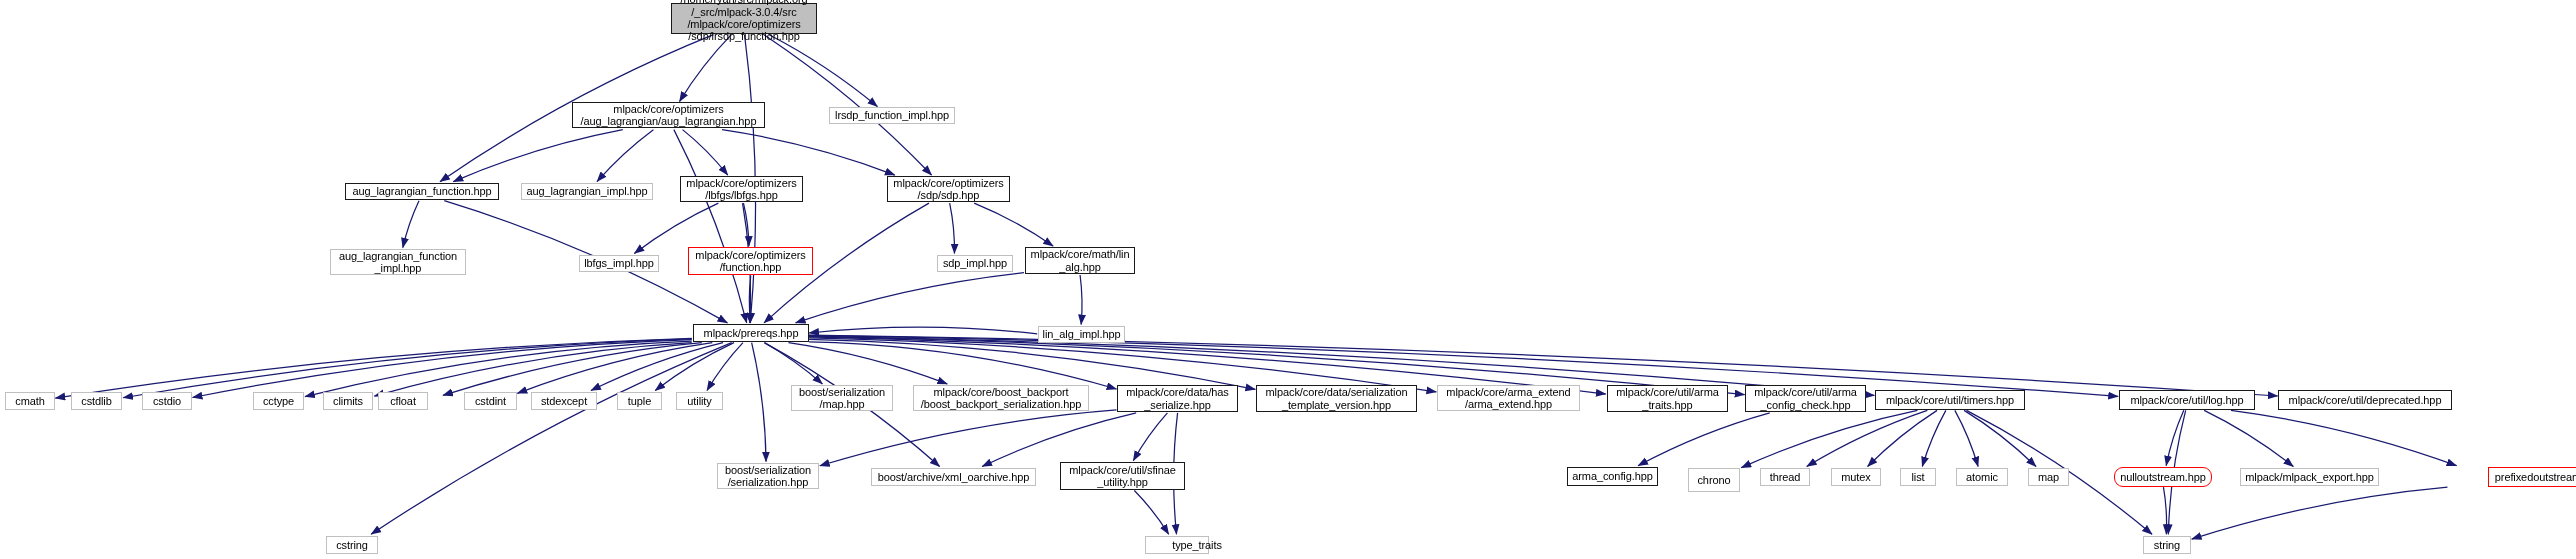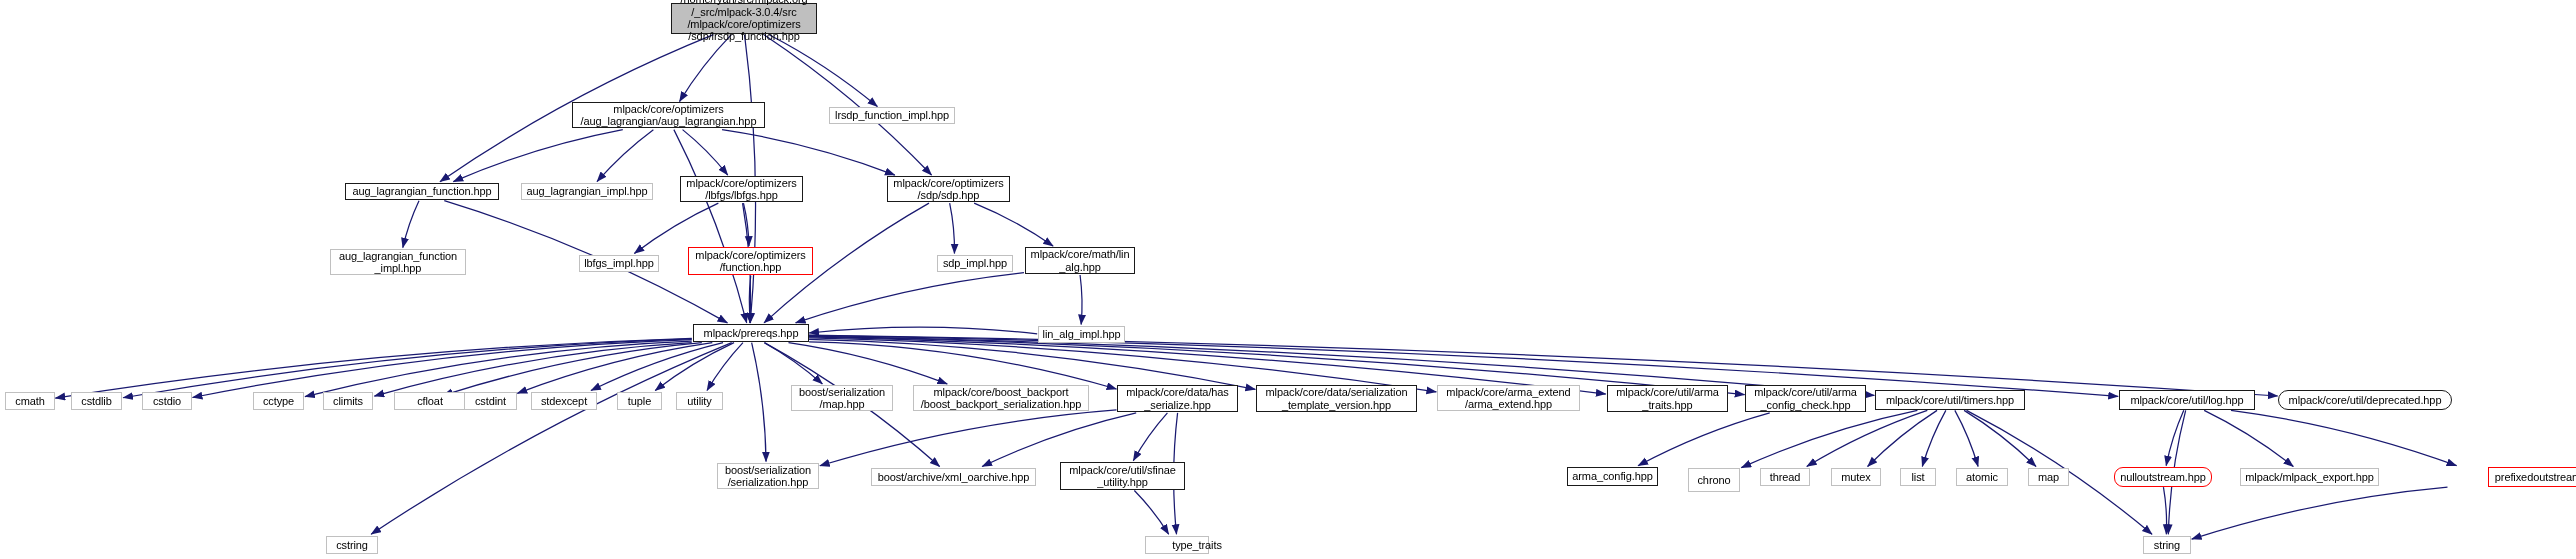--- a/index.html
+++ b/index.html
@@ -114,42 +114,42 @@
       <div class="node plain" style="left: 917px; top: 255px; width: 76px; height: 17.4px; margin-left: 20px;">sdp_impl.hpp</div>
       <div class="node bold" style="left: 1025px; top: 247px; width: 110px; height: 27px;">mlpack/core/math/lin
 _alg.hpp</div>
       <div class="node bold" style="left: 693px; top: 324px; width: 116px; height: 18px;">mlpack/prereqs.hpp</div>
       <div class="node plain" style="left: 1038px; top: 326px; width: 87px; height: 17.4px;">lin_alg_impl.hpp</div>
       <div class="node plain" style="left: 5px; top: 392px; width: 50px; height: 18px;">cmath</div>
       <div class="node plain" style="left: 71px; top: 392px; width: 51px; height: 18px;">cstdlib</div>
       <div class="node plain" style="left: 142px; top: 392px; width: 50px; height: 18px;">cstdio</div>
       <div class="node plain" style="left: 253px; top: 392px; width: 51px; height: 18px;">cctype</div>
       <div class="node plain" style="left: 323px; top: 392px; width: 50px; height: 18px;">climits</div>
-      <div class="node plain" style="left: 394px; top: 392px; width: 72px; height: 18px;">cfloat</div>
+      <div class="node plain" style="left: 378px; top: 392px; width: 50px; height: 18px;">cfloat</div>
       <div class="node plain" style="left: 464px; top: 392px; width: 53px; height: 18px;">cstdint</div>
       <div class="node plain" style="left: 531px; top: 392px; width: 66px; height: 18px;">stdexcept</div>
       <div class="node plain" style="left: 617px; top: 392px; width: 45px; height: 18px;">tuple</div>
       <div class="node plain" style="left: 676px; top: 392px; width: 47px; height: 18px;">utility</div>
       <div class="node plain" style="left: 791px; top: 385px; width: 102px; height: 26.4px;">boost/serialization
 /map.hpp</div>
       <div class="node plain" style="left: 913px; top: 385px; width: 176px; height: 26.4px;">mlpack/core/boost_backport
 /boost_backport_serialization.hpp</div>
       <div class="node bold" style="left: 1117px; top: 385px; width: 121px; height: 27px;">mlpack/core/data/has
 _serialize.hpp</div>
       <div class="node bold" style="left: 1256px; top: 385px; width: 161px; height: 27px;">mlpack/core/data/serialization
 _template_version.hpp</div>
       <div class="node plain" style="left: 1437px; top: 385px; width: 143px; height: 26.4px;">mlpack/core/arma_extend
 /arma_extend.hpp</div>
       <div class="node bold" style="left: 1607px; top: 385px; width: 121px; height: 27px;">mlpack/core/util/arma
 _traits.hpp</div>
       <div class="node bold" style="left: 1745px; top: 385px; width: 121px; height: 27px;">mlpack/core/util/arma
 _config_check.hpp</div>
       <div class="node bold" style="left: 1875px; top: 390px; width: 150px; height: 20px;">mlpack/core/util/timers.hpp</div>
       <div class="node bold" style="left: 2119px; top: 390px; width: 136px; height: 20px;">mlpack/core/util/log.hpp</div>
-      <div class="node bold" style="left: 2278px; top: 390px; width: 174px; height: 20px; border-radius: 10px;">mlpack/core/util/deprecated.hpp</div>
+      <div class="node bold" style="left: 2278px; top: 390px; width: 174px; height: 20px;">mlpack/core/util/deprecated.hpp</div>
       <div class="node plain" style="left: 717px; top: 463px; width: 102px; height: 26.4px;">boost/serialization
 /serialization.hpp</div>
       <div class="node plain" style="left: 871px; top: 468px; width: 165px; height: 18px;">boost/archive/xml_oarchive.hpp</div>
       <div class="node bold" style="left: 1060px; top: 462px; width: 125px; height: 28px;">mlpack/core/util/sfinae
 _utility.hpp</div>
       <div class="node bold" style="left: 1567px; top: 467px; width: 91px; height: 19px;">arma_config.hpp</div>
       <div class="node plain" style="left: 1688px; top: 468px; width: 52px; height: 24px;">chrono</div>
       <div class="node plain" style="left: 1760px; top: 468px; width: 50px; height: 18px;">thread</div>
       <div class="node plain" style="left: 1831px; top: 468px; width: 50px; height: 18px;">mutex</div>
       <div class="node plain" style="left: 1900px; top: 468px; width: 36px; height: 18px;">list</div>

